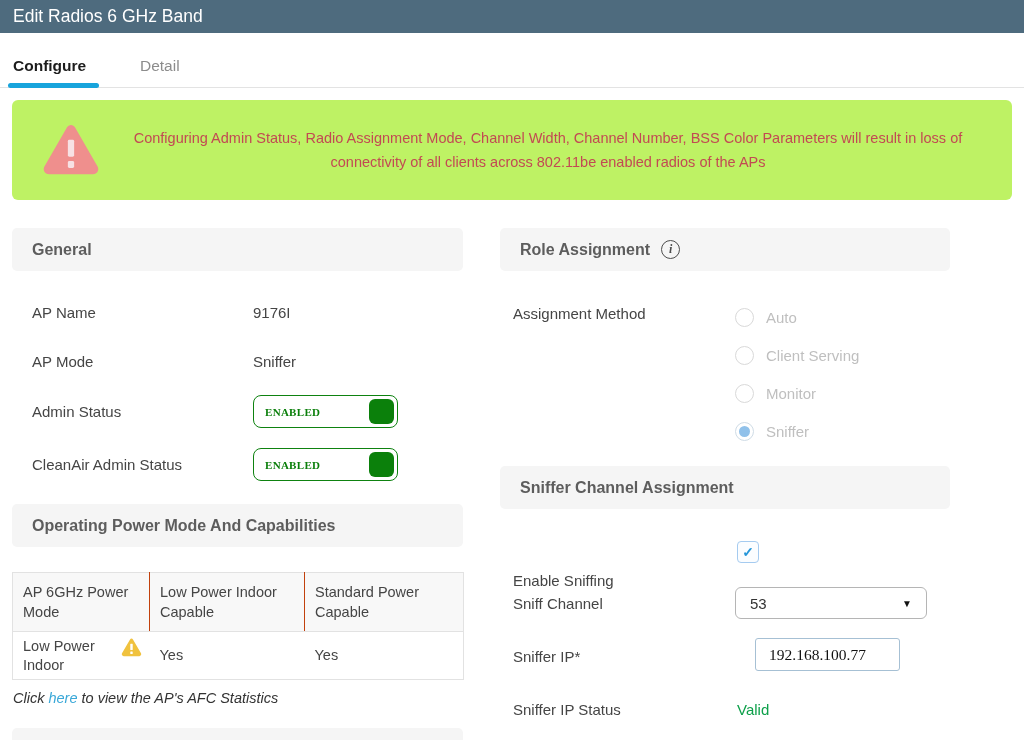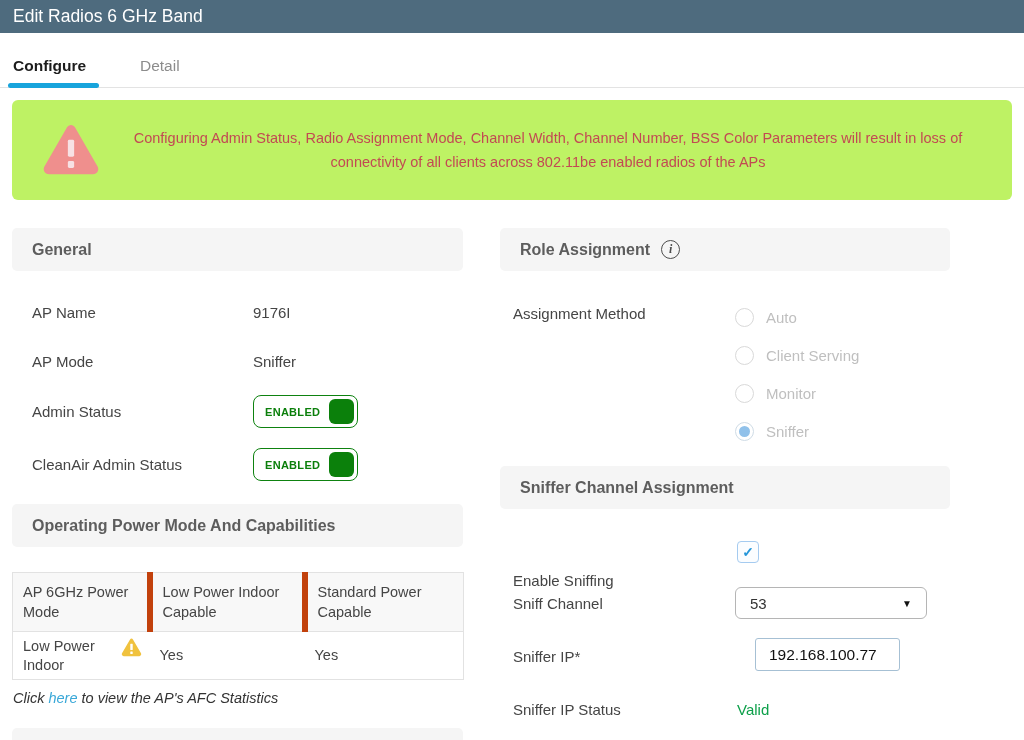--- a/index.html
+++ b/index.html
@@ -27,31 +27,31 @@
     line-height:24px; padding:0 40px 0 24px; }
 
   
   .section-bar { background:#f5f5f5; border-radius:5px; display:flex; align-items:center;
     padding-left:20px; font-weight:bold; font-size:16px; color:#5d5d5d; }
 
   .lbl { font-size:15px; color:#454545;text-align:right; }
   .val { font-size:15px; color:#454545; }
 
   
-  .toggle { width:105px; height:33px; border:1.5px solid #0e8210; border-radius:8px;
+  .toggle { width:145px; height:33px; border:1.5px solid #0e8210; border-radius:8px;
     background:#fff; display:flex; align-items:center; justify-content:space-between;
-    padding:0 3px 0 11px; cursor:pointer; }
+    padding:0 3px 0 11px; cursor:pointer;font-family:Liberation Serif, serif; }
   .toggle-text { color:#0b7f0b; font-size:11px; font-weight:bold; letter-spacing:.3px; }
   .toggle-knob { width:25px; height:25px; border-radius:6px; background:#0b800b; }
 
   
   .cap-table { border:1px solid #e2e2e2; width:451px; font-size:14.5px; color:#454545;
     border-collapse:collapse; table-layout:fixed; }
   .cap-table th { background:#f8f8f8; font-weight:normal; text-align:left; vertical-align:top;
-    padding:9px 8px 9px 10px; height:58px; border-right:6px solid #c2410c;
+    padding:9px 8px 9px 10px; height:58px; border-right:1px solid #c2410c;
     border-bottom:1px solid #e2e2e2; line-height:20px; }
   .cap-table th:last-child { border-right:none; }
   .cap-table td { padding:4px 8px 4px 10px; height:48px; vertical-align:middle; line-height:19px; }
   .cell-flex { display:flex; align-items:flex-start; gap:20px; }
   .cell-flex .txt { max-width:82px; }
 
   .afc { font-size:14.5px; font-style:italic; color:#333; }
   .afc a { color:#3aa8d8; text-decoration:none; cursor:pointer; }
 
   
@@ -69,21 +69,21 @@
 
   
   .dropdown { width:192px; height:32px; border:1px solid #b5b5b5; border-radius:6px;
     background:#fff; display:flex; align-items:center; justify-content:space-between;
     padding:0 14px; cursor:pointer; }
   .dropdown .dval { font-size:15px; color:#333; }
   .dropdown .caret { font-size:10px; color:#111; }
 
   
   .ip-input { width:145px; height:33px; border:1px solid #a6c0d4; border-radius:3px;
-    padding-left:13px; font-size:15.5px; color:#111; font-family:Liberation Sans, sans-serif; }
+    padding-left:13px; font-size:15.5px; color:#111; font-family:Liberation Serif, serif; }
 
   .valid { font-size:15px; color:#0da04a; }
 
   
   .info-icon { width:19px; height:19px; border:1.5px solid #4d4d4d; border-radius:50%;
     display:inline-flex; align-items:center; justify-content:center; margin-left:11px;
     font-family:"Liberation Serif",serif; font-style:italic; font-weight:bold;
     font-size:12px; color:#4d4d4d; cursor:pointer; }
 </style>
 </head>

